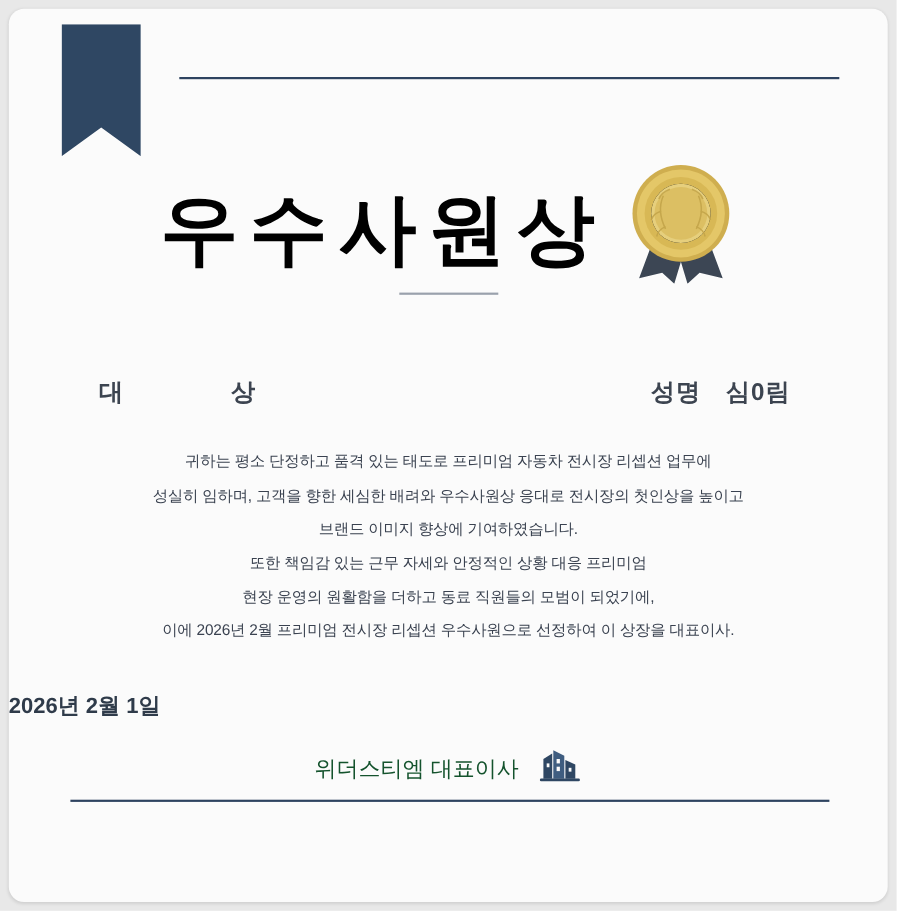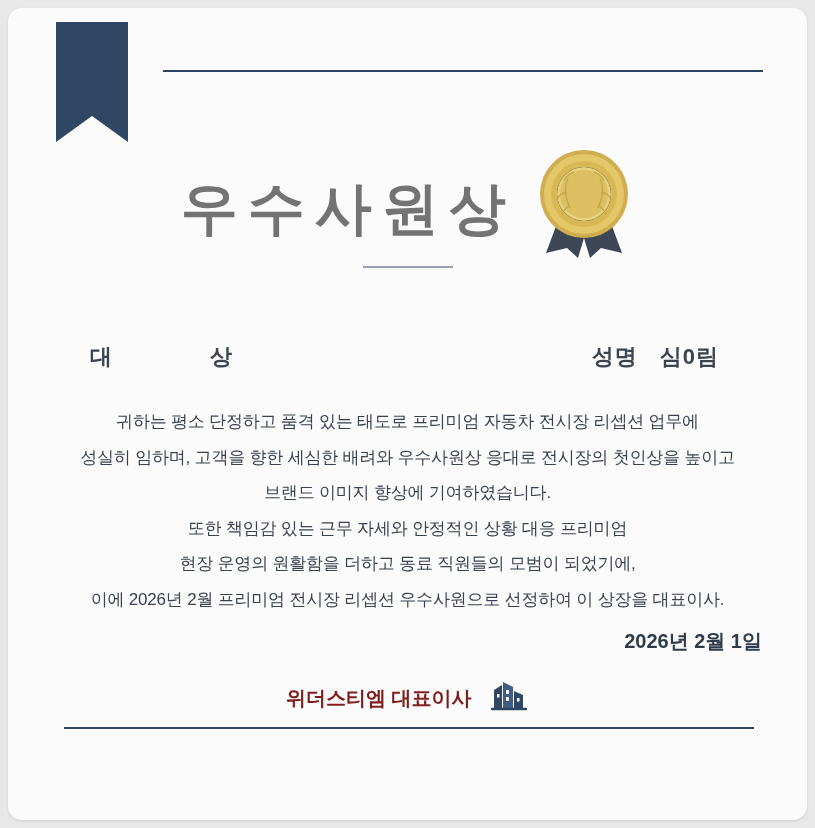--- a/index.html
+++ b/index.html
@@ -48,24 +48,24 @@
   .title-wrap {
     position: absolute;
     left: 0;
     top: 140px;
     width: 799px;
     text-align: center;
   }
   .title {
     display: inline-block;
     font-family: "Liberation Sans", sans-serif;
-    font-size: 57px;
+    font-size: 71px;
     font-weight: bold;
     letter-spacing: 10px;
-    color: #737373;
+    color: #000000;
     line-height: 1.12;
     vertical-align: middle;
   }
   .medal {
     display: inline-block;
     vertical-align: middle;
     margin-left: 14px;
     margin-bottom: 8px;
   }
   .title-underline {
@@ -115,48 +115,48 @@
   
   .body-text {
     position: absolute;
     left: 0;
     top: 400px;
     width: 799px;
     text-align: center;
   }
   .body-text p {
     margin: 0 0 8px 0;
-    font-size: 17px;
+    font-size: 14px;
     color: #3a4250;
     line-height: 1.62;
     letter-spacing: -0.2px;
   }
 
   
   .date-line {
     position: absolute;
     left: 0;
     top: 620px;
     width: 754px;
-    text-align: right;
+    text-align: left;
     font-size: 20px;
     font-weight: bold;
     color: #2f3b4a;
   }
 
   
   .sign-line {
     position: absolute;
     left: 0;
     top: 670px;
     width: 799px;
     text-align: center;
     font-size: 20px;
-    font-weight: bold;
-    color: #7f1d1d;
+    font-weight: normal;
+    color: #14532d;
   }
   .sign-line .sign-text {
     vertical-align: middle;
   }
   .company-logo {
     display: inline-block;
     vertical-align: middle;
     margin-left: 12px;
     margin-bottom: 2px;
   }

